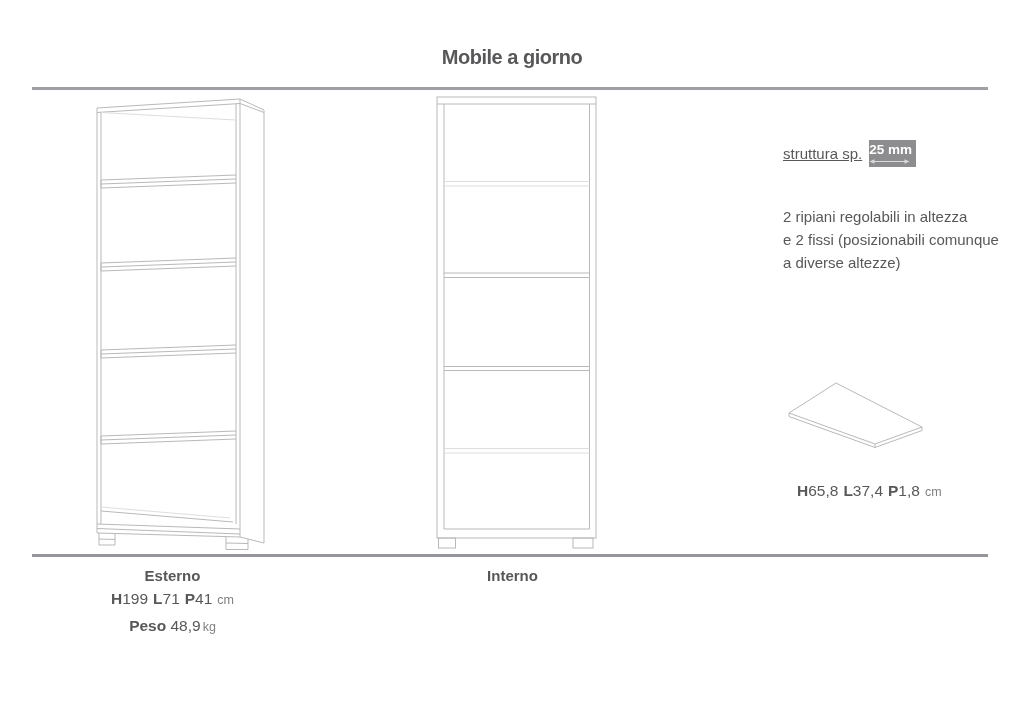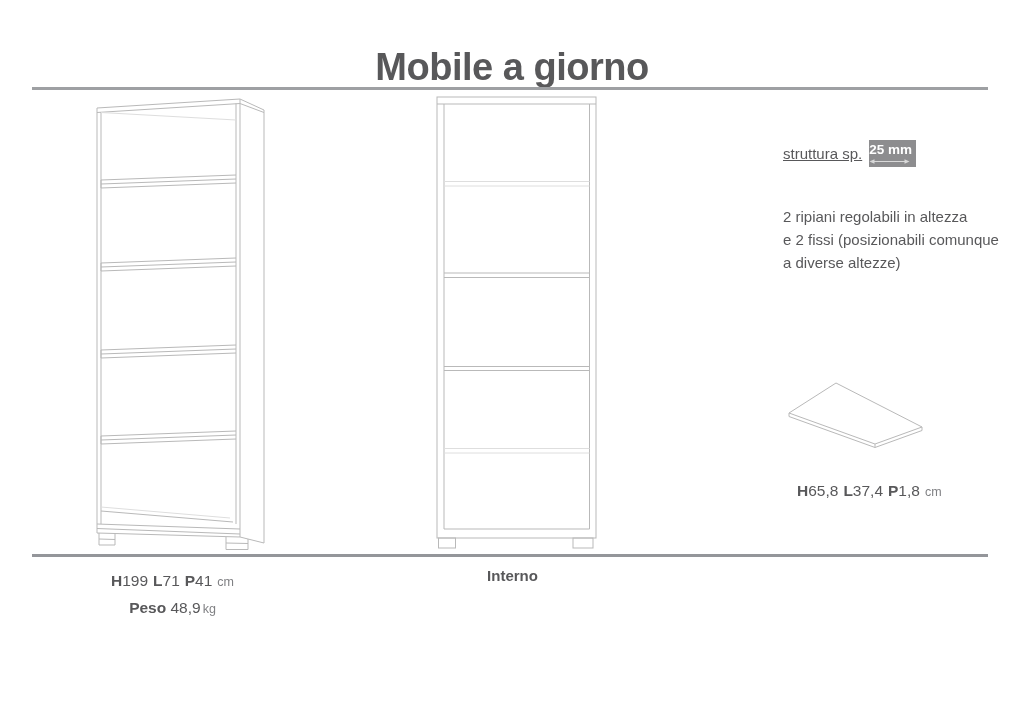--- a/index.html
+++ b/index.html
@@ -2,21 +2,21 @@
 <html><head>
 <meta charset="utf-8">
 <style>
   html,body{margin:0;padding:0;background:#ffffff;}
   #page{
     position:relative;width:1024px;height:724px;background:#ffffff;
     font-family:"Liberation Sans", sans-serif;color:#58585a;overflow:hidden;
   }
   .title{
     position:absolute;left:0;right:0;top:46px;text-align:center;
-    font-size:38px;font-weight:bold;letter-spacing:-0.5px;color:#58585a;
+    font-size:20px;font-weight:bold;letter-spacing:-0.5px;color:#58585a;
   }
   .rule{position:absolute;left:32px;width:956px;background:#9ea0a3;}
   .rule.top{top:87px;height:2.5px;}
   .rule.bottom{top:554px;height:3px;background:#94969a;}
 
   svg{position:absolute;overflow:visible;}
   .lineart{stroke:#b9b9b9;stroke-width:1;fill:none;}
   .lineart-light{stroke:#dedede;stroke-width:1;fill:none;}
   .panelface{fill:#ffffff;stroke:#b9b9b9;stroke-width:1;}
 
@@ -156,20 +156,21 @@
     <polygon class="panelface" points="9,35 56,5 142,49 95,66"></polygon>
     <g class="lineart">
       <path d="M9,35 L9,38.5 L95,69.5 L95,66"></path>
       <path d="M95,69.5 L142,52.5 L142,49"></path>
     </g>
   </svg>
 
   <div class="dims panel-dims"><span class="b">H</span><span class="v">65,8</span><span class="b">L</span><span class="v">37,4</span><span class="b">P</span><span class="v">1,8</span><span class="u">cm</span></div>
 
   <div class="spec-block esterno">
+    <div class="spec-title">Esterno</div>
     <div class="dims"><span class="b">H</span><span class="v">199</span><span class="b">L</span><span class="v">71</span><span class="b">P</span><span class="v">41</span><span class="u">cm</span></div>
     <div class="peso"><span class="b">Peso</span> <span>48,9</span><span class="u">kg</span></div>
   </div>
 
   <div class="spec-block interno">
     <div class="spec-title">Interno</div>
   </div>
 
 </div>
 

